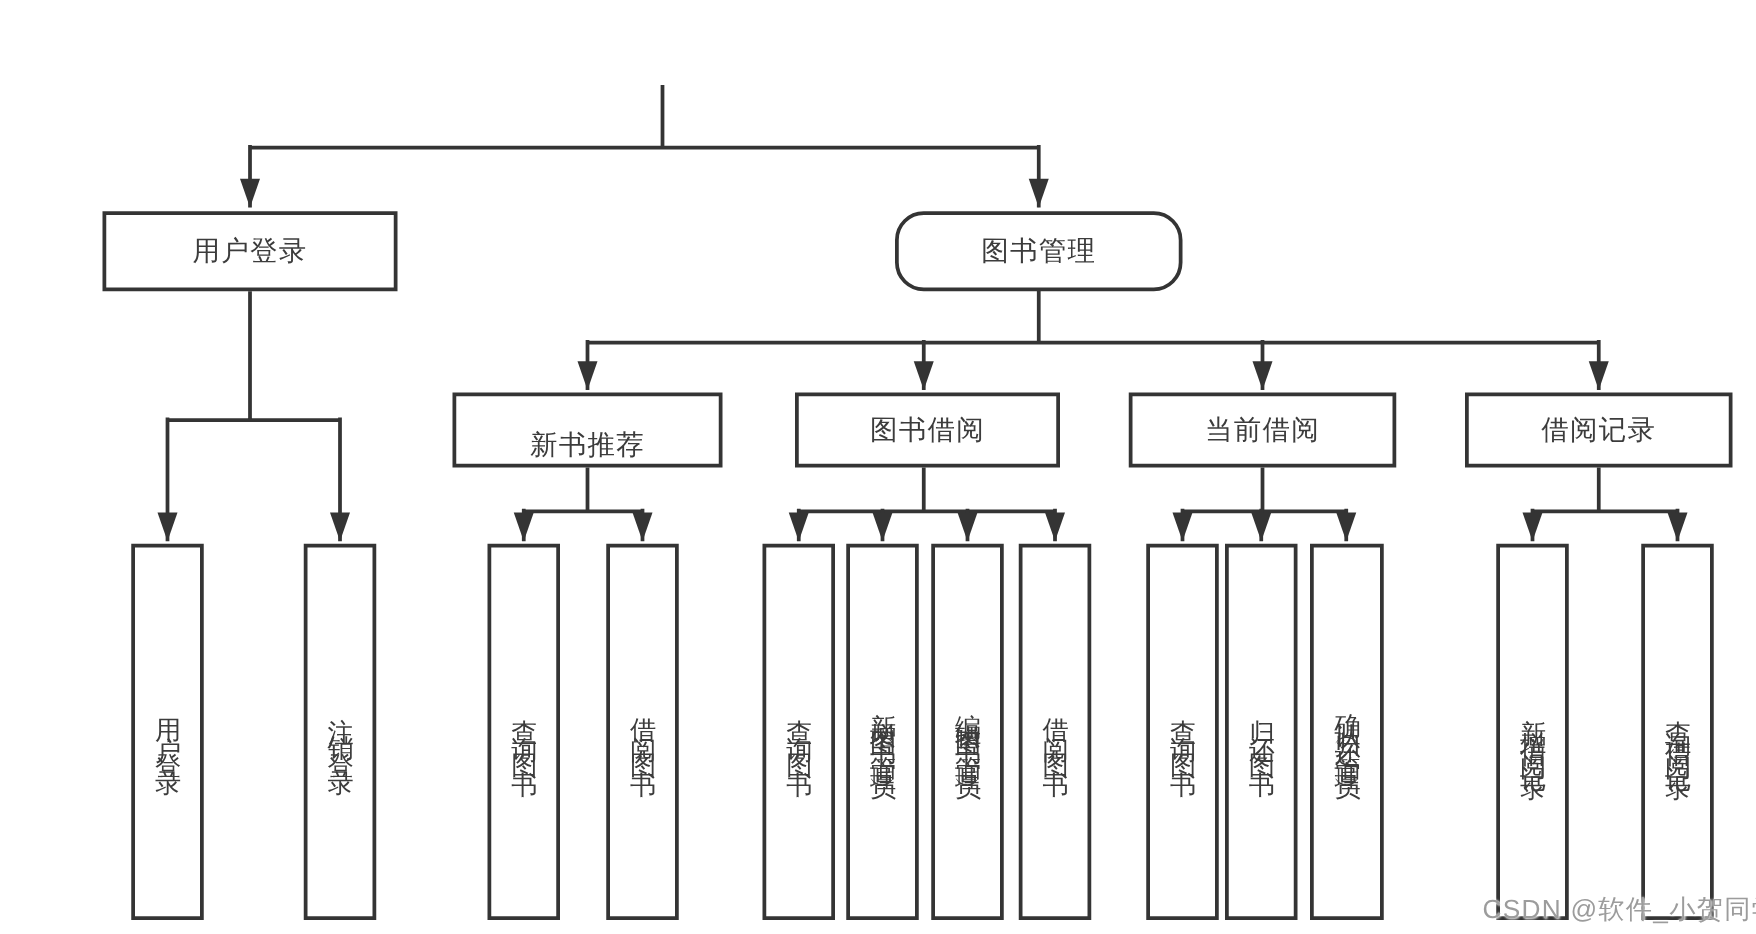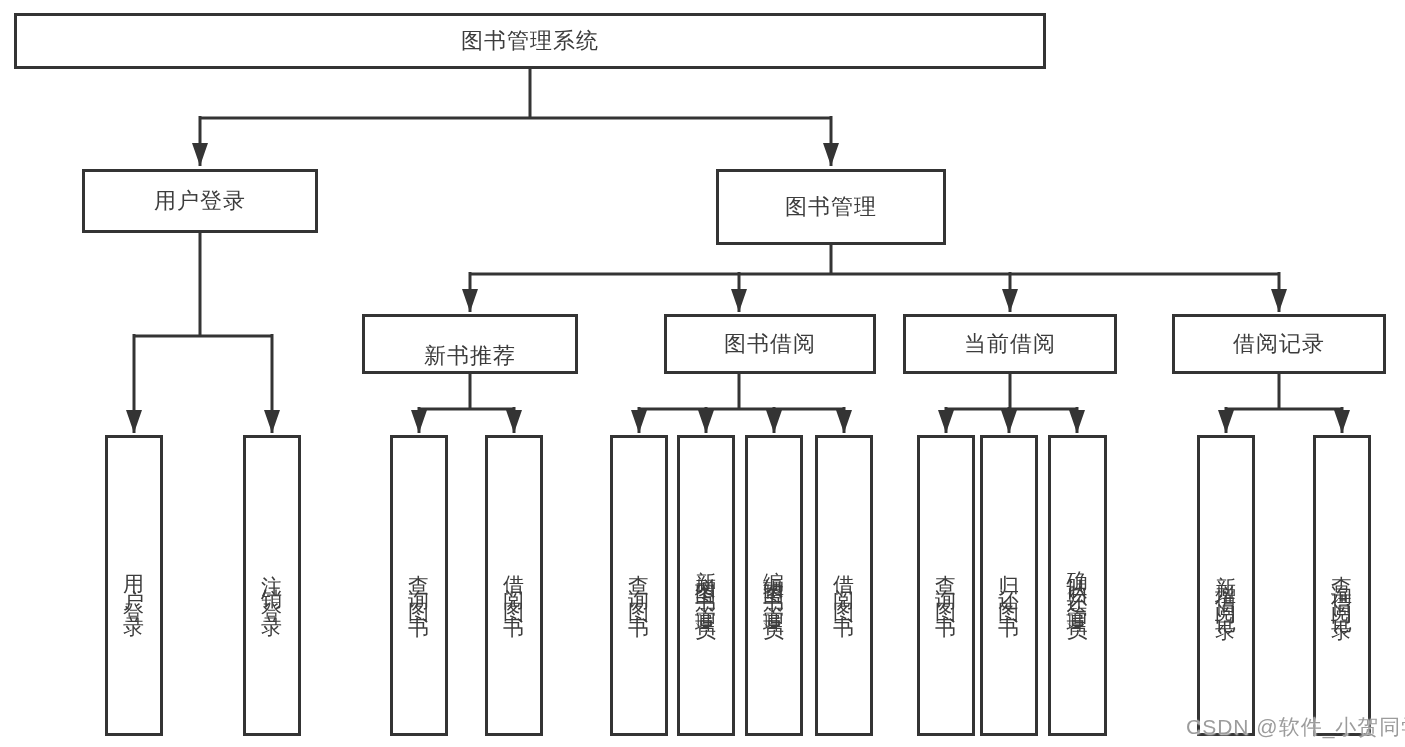--- a/index.html
+++ b/index.html
@@ -92,35 +92,32 @@
       <line x1="946" y1="407" x2="946" y2="433" marker-end="url(#arw)"></line>
       <line x1="1009" y1="407" x2="1009" y2="433" marker-end="url(#arw)"></line>
       <line x1="1077" y1="407" x2="1077" y2="433" marker-end="url(#arw)"></line>
 
       <path d="M1279,373 V409 M1226,409 H1342"></path>
       <line x1="1226" y1="407" x2="1226" y2="433" marker-end="url(#arw)"></line>
       <line x1="1342" y1="407" x2="1342" y2="433" marker-end="url(#arw)"></line>
     </g>
   </svg>
 
-  <div class="box h-box" style="left:14px; top:13px; width:1032px; height:56px;">
-    <span>图书管理系统</span>
-  </div>
 
   <div class="box h-box" style="left:82px; top:169px; width:236px; height:64px;">
     <span>用户登录</span>
   </div>
-  <div class="box h-box" style="left:716px; top:169px; width:230px; height:76px;">
+  <div class="box h-box" style="left:716px; top:169px; width:230px; height:64px;border-radius:23px;">
     <span>图书管理</span>
   </div>
 
   <div class="box h-box" style="left:362px; top:314px; width:216px; height:60px;align-items:flex-end;">
     <span>新书推荐</span>
   </div>
-  <div class="box h-box" style="left:664px; top:314px; width:212px; height:60px;">
+  <div class="box h-box" style="left:636px; top:314px; width:212px; height:60px;">
     <span>图书借阅</span>
   </div>
   <div class="box h-box" style="left:903px; top:314px; width:214px; height:60px;">
     <span>当前借阅</span>
   </div>
   <div class="box h-box" style="left:1172px; top:314px; width:214px; height:60px;">
     <span>借阅记录</span>
   </div>
 
   <div class="box leaf" style="left:105px; top:435px; width:58px; height:301px;">

